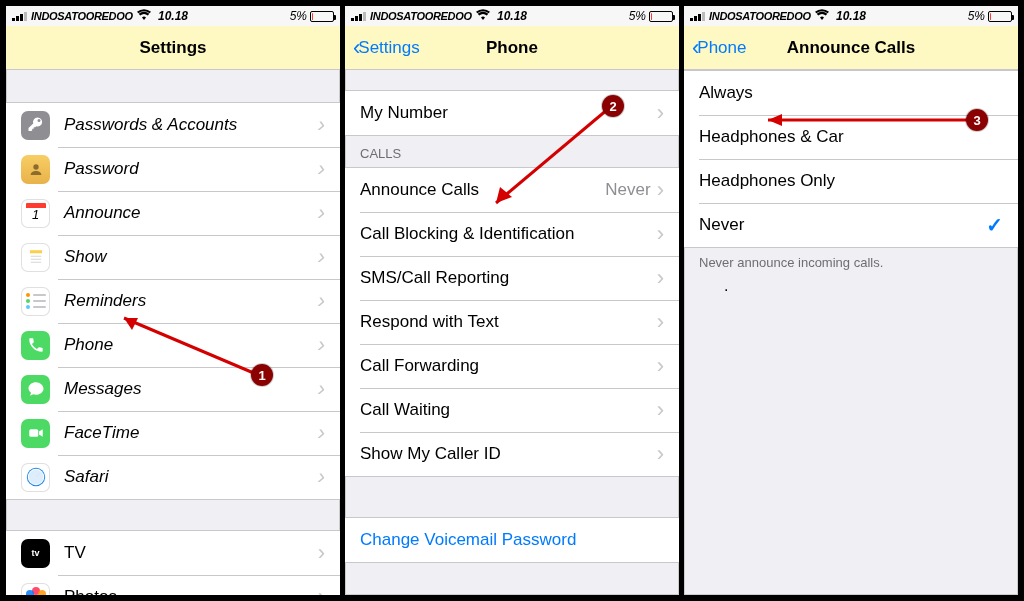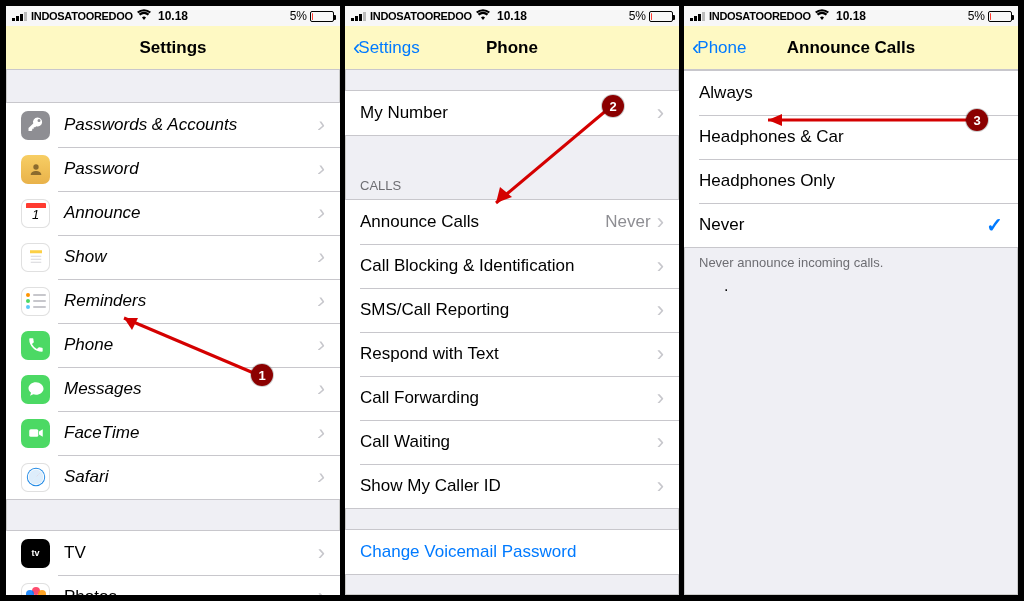--- a/index.html
+++ b/index.html
@@ -26,20 +26,21 @@
   .statusbar {
     height: 20px;
     background: #f7f7f7;
     display: flex;
     align-items: center;
     padding: 0 6px;
     font-size: 12px;
     font-weight: 500;
     color: #000;
     position: relative;
+    font-style: italic;
   }
   .statusbar .sig { display: flex; align-items: flex-end; gap: 1px; margin-right: 4px; }
   .statusbar .sig span { width: 3px; background: #000; display: inline-block; }
   .statusbar .sig span:nth-child(1){height:3px}
   .statusbar .sig span:nth-child(2){height:5px}
   .statusbar .sig span:nth-child(3){height:7px}
   .statusbar .sig span:nth-child(4){height:9px; background:#bbb}
   .statusbar .carrier { font-size: 11px; font-weight:600; letter-spacing:-0.3px; }
   .statusbar .wifi { margin: 0 4px; }
   .statusbar .time { position:absolute; left:50%; transform:translateX(-50%); font-weight:600; }
@@ -346,21 +347,21 @@
   </div>
   <div class="content">
     <div class="group" style="margin-top:20px">
       <div class="list">
         <div class="row">
           <span class="label">My Number</span>
           <span class="chev">›</span>
         </div>
       </div>
     </div>
-    <div class="group" style="margin-top:36px">
+    <div class="group" style="margin-top:4px">
       <div class="group-header">CALLS</div>
       <div class="list">
         <div class="row">
           <span class="label">Announce Calls</span>
           <span class="detail">Never</span>
           <span class="chev">›</span>
         </div>
         <div class="row">
           <span class="label">Call Blocking &amp; Identification</span>
           <span class="chev">›</span>
@@ -380,21 +381,21 @@
         <div class="row">
           <span class="label">Call Waiting</span>
           <span class="chev">›</span>
         </div>
         <div class="row">
           <span class="label">Show My Caller ID</span>
           <span class="chev">›</span>
         </div>
       </div>
     </div>
-    <div class="group" style="margin-top:20px">
+    <div class="group" style="margin-top:40px">
       <div class="list">
         <div class="row link">
           <span class="label">Change Voicemail Password</span>
         </div>
       </div>
     </div>
   </div>
 
   <svg class="arrow" style="left:135px;top:95px" width="140" height="115">
     <line x1="128" y1="8" x2="16" y2="102"></line>

